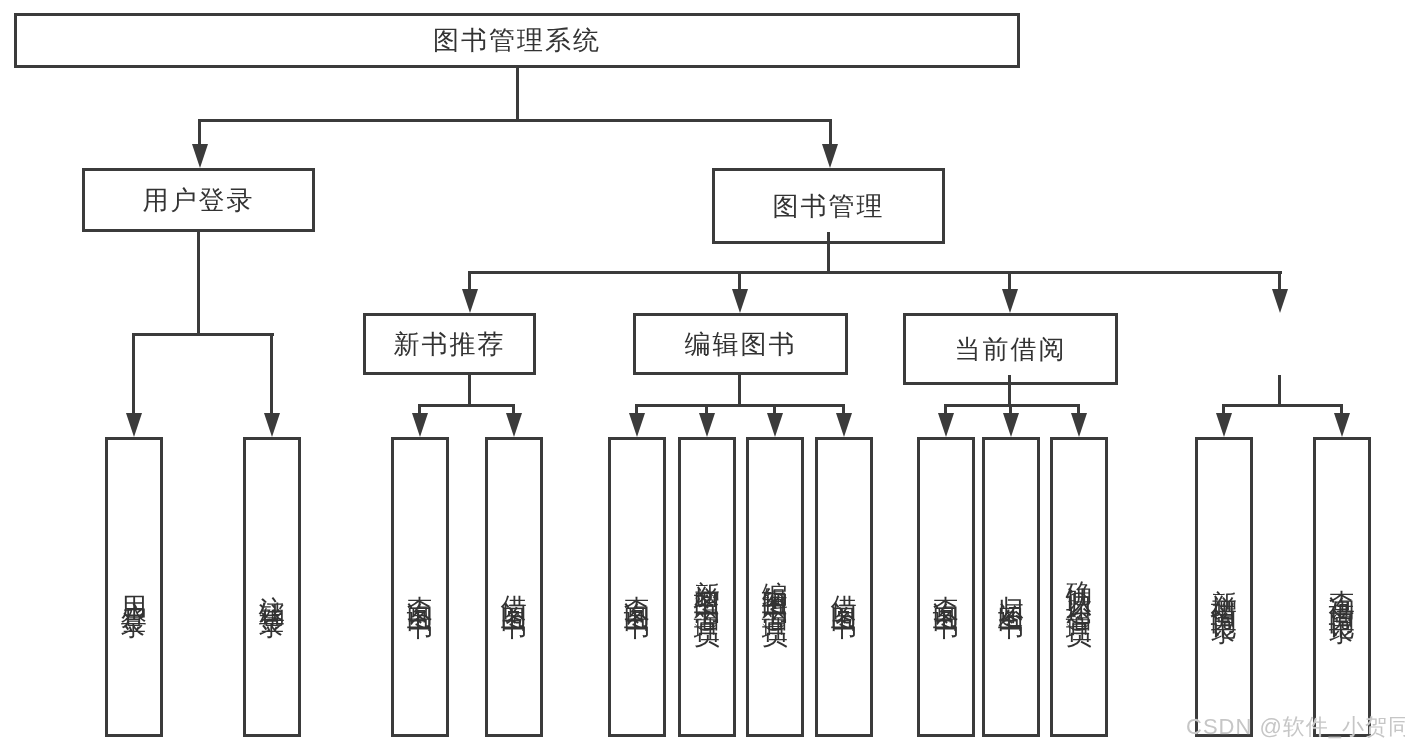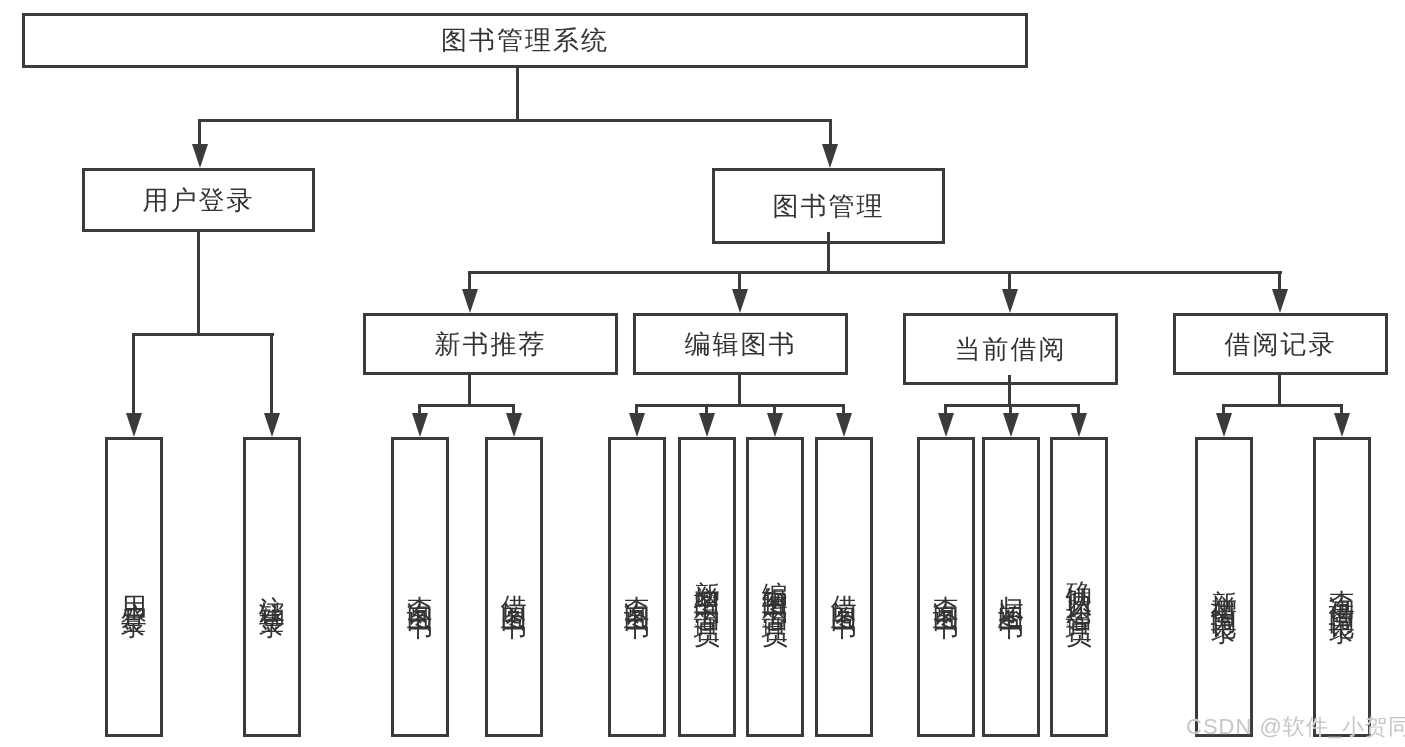--- a/index.html
+++ b/index.html
@@ -51,21 +51,21 @@
     letter-spacing:1px;
     white-space:nowrap;
     text-shadow:0 0 1px #ffffff;
   }
 </style>
 </head>
 <body>
 
 <div class="canvas">
 
-  <div class="box box-h" style="left:22px;top:13px;width:1006px;height:55px;font-family:Liberation Mono, monospace;">图书管理系统</div>
+  <div class="box box-h" style="left:14px;top:13px;width:1006px;height:55px;font-family:Liberation Mono, monospace;">图书管理系统</div>
 
   <div class="vline" style="left:516px;top:66px;height:55px;"></div>
   <div class="hline" style="left:199px;top:119px;width:633px;"></div>
   <div class="vline" style="left:198px;top:119px;height:28px;"></div>
   <div class="vline" style="left:829px;top:119px;height:28px;"></div>
   <div class="arrow" style="left:192px;top:144px;"></div>
   <div class="arrow" style="left:822px;top:144px;"></div>
 
   <div class="box box-h" style="left:82px;top:168px;width:233px;height:64px;">用户登录</div>
   <div class="box box-h" style="left:712px;top:168px;width:233px;height:76px;">图书管理</div>
@@ -81,24 +81,23 @@
   <div class="hline" style="left:468px;top:271px;width:814px;"></div>
   <div class="vline" style="left:468px;top:271px;height:20px;"></div>
   <div class="vline" style="left:738px;top:271px;height:20px;"></div>
   <div class="vline" style="left:1008px;top:271px;height:20px;"></div>
   <div class="vline" style="left:1278px;top:271px;height:20px;"></div>
   <div class="arrow" style="left:462px;top:289px;"></div>
   <div class="arrow" style="left:732px;top:289px;"></div>
   <div class="arrow" style="left:1002px;top:289px;"></div>
   <div class="arrow" style="left:1272px;top:289px;"></div>
 
-  <div class="box box-h" style="left:363px;top:313px;width:255px;height:62px;text-align:right;">新书推荐</div>
+  <div class="box box-h" style="left:363px;top:313px;width:173px;height:62px;text-align:right;">新书推荐</div>
   <div class="box box-h" style="left:633px;top:313px;width:215px;height:62px;">编辑图书</div>
   <div class="box box-h" style="left:903px;top:313px;width:215px;height:72px;">当前借阅</div>
-  <div class="box box-h" style="left:1173px;top:313px;width:215px;height:62px;">借阅记录</div>
 
   <div class="vline" style="left:468px;top:375px;height:31px;"></div>
   <div class="hline" style="left:418px;top:404px;width:97px;"></div>
   <div class="vline" style="left:418px;top:404px;height:11px;"></div>
   <div class="vline" style="left:512px;top:404px;height:11px;"></div>
   <div class="arrow" style="left:412px;top:413px;"></div>
   <div class="arrow" style="left:506px;top:413px;"></div>
 
   <div class="vline" style="left:738px;top:375px;height:31px;"></div>
   <div class="hline" style="left:635px;top:404px;width:210px;"></div>

